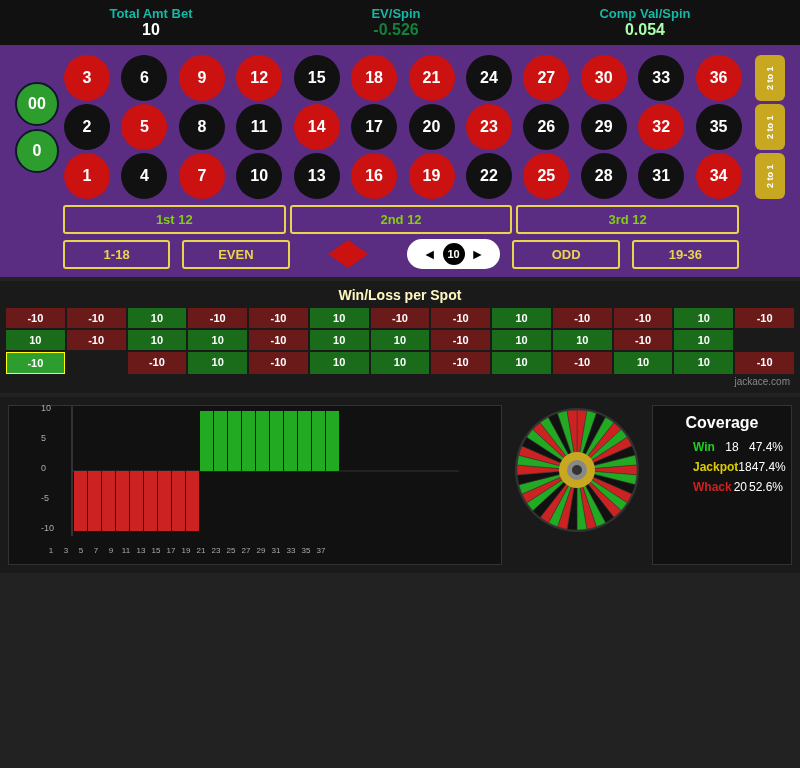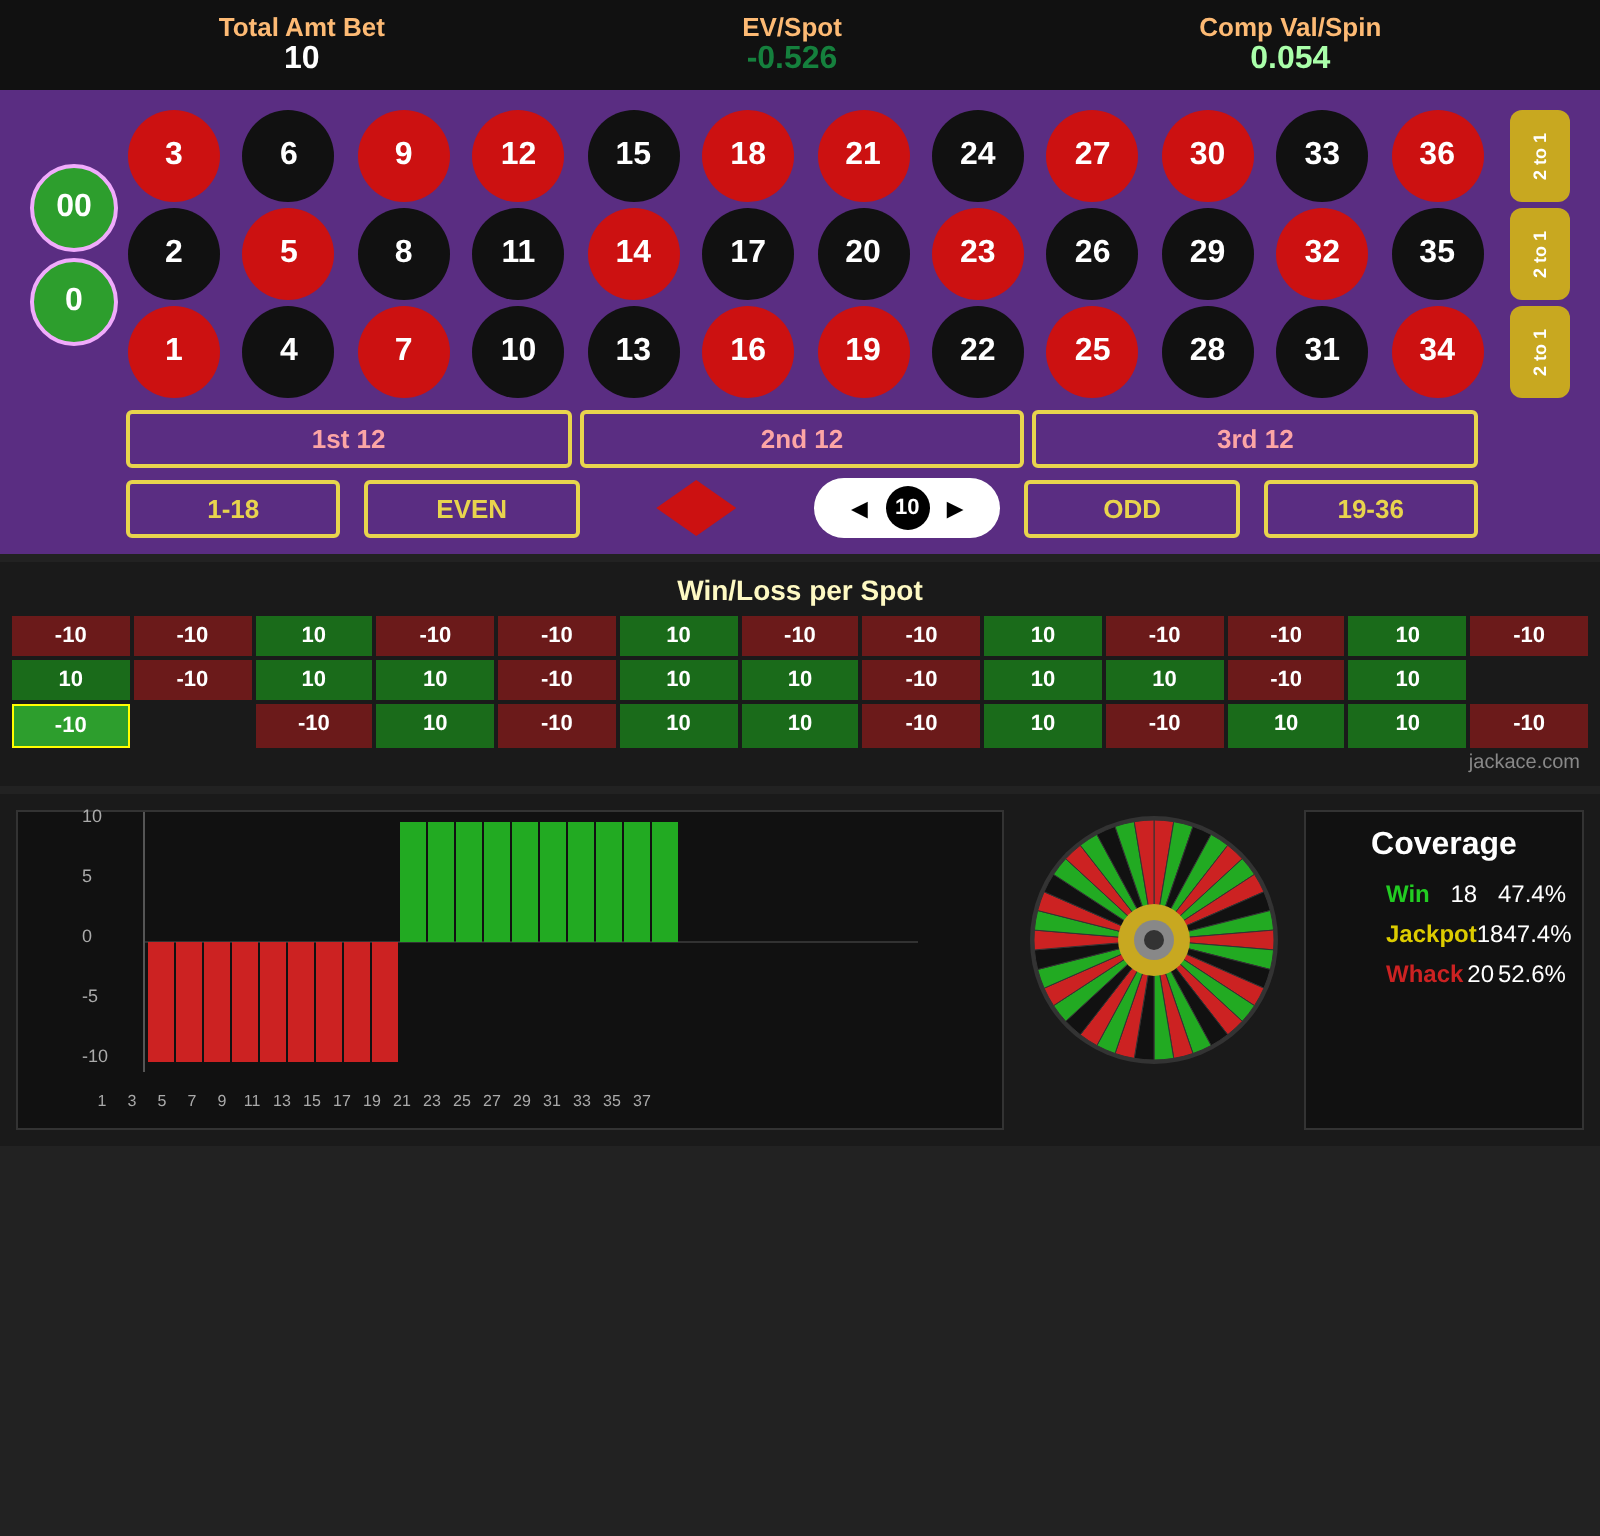--- a/index.html
+++ b/index.html
@@ -1,47 +1,47 @@
 <!DOCTYPE html>
 <html><head>
   <meta charset="utf-8">
   <style>
     * { margin: 0; padding: 0; box-sizing: border-box; }
     body { width: 800px; height: 768px; background: #222; font-family: Arial, sans-serif; overflow: hidden; }
 
     
     #header { background: #111; color: white; display: flex; justify-content: space-around; align-items: center; padding: 6px 20px; }
     .header-col { text-align: center; }
-    .header-label { font-size: 13px; font-weight: bold; color: #fdba74; }
+    .header-label { font-size: 13px; font-weight: bold; color: #14b8a6; }
     .header-value { font-size: 16px; font-weight: bold; }
     .header-value.positive { color: white; }
     .header-value.negative { color: #15803d; }
     .header-value.green { color: #aaffaa; }
 
     
     #table-area { background: #5a2d82; padding: 10px 15px 8px 15px; }
 
     
     #number-grid { display: flex; align-items: stretch; gap: 3px; margin-bottom: 6px; }
 
     .zero-col { display: flex; flex-direction: column; gap: 3px; justify-content: center; margin-right: 2px; }
-    .zero-cell { background: #2d9e2d; border-radius: 50%; width: 44px; height: 44px; display: flex; align-items: center; justify-content: center; color: white; font-size: 16px; font-weight: bold; border: 2px solid #f0abfc; }
+    .zero-cell { background: #2d9e2d; border-radius: 50%; width: 44px; height: 44px; display: flex; align-items: center; justify-content: center; color: white; font-size: 16px; font-weight: bold; border: 2px solid #0f172a; }
 
     .numbers-grid { display: grid; grid-template-columns: repeat(12, 1fr); grid-template-rows: repeat(3, 1fr); gap: 3px; flex: 1; }
 
     .num-cell { border-radius: 50%; width: 46px; height: 46px; display: flex; align-items: center; justify-content: center; color: white; font-size: 16px; font-weight: bold; border: 2px solid transparent; }
     .num-cell.red { background: #cc1111; }
     .num-cell.black { background: #111111; }
 
     .payout-col { display: flex; flex-direction: column; gap: 3px; justify-content: center; margin-left: 2px; }
     .payout-cell { background: #c8a820; border-radius: 6px; width: 30px; height: 46px; display: flex; align-items: center; justify-content: center; color: white; font-size: 9px; font-weight: bold; text-align: center; writing-mode: vertical-rl; transform: rotate(180deg); }
 
     
     #dozen-row { display: flex; gap: 4px; margin-bottom: 5px; padding: 0 46px 0 48px; }
-    .dozen-btn { flex: 1; border: 2px solid #e8d44d; color: #fca5a5; background: transparent; padding: 5px; text-align: center; font-size: 13px; font-weight: bold; border-radius: 3px; }
+    .dozen-btn { flex: 1; border: 2px solid #e8d44d; color: #84cc16; background: transparent; padding: 5px; text-align: center; font-size: 13px; font-weight: bold; border-radius: 3px; }
 
     
     #bottom-row { display: flex; gap: 12px; align-items: center; padding: 0 46px 0 48px; }
     .bet-btn { flex: 1; border: 2px solid #e8d44d; color: #e8d44d; background: transparent; padding: 5px; text-align: center; font-size: 13px; font-weight: bold; border-radius: 3px; }
     .diamond-btn { flex: 1; display: flex; justify-content: center; align-items: center; }
     .diamond { width: 40px; height: 28px; background: #cc1111; transform: rotate(0deg); clip-path: polygon(50% 0%, 100% 50%, 50% 100%, 0% 50%); }
     .ball-btn { flex: 1; display: flex; justify-content: center; align-items: center; gap: 4px; }
     .ball-oval { background: white; border-radius: 20px; padding: 4px 16px; display: flex; align-items: center; gap: 6px; }
     .ball-circle { width: 22px; height: 22px; background: black; border-radius: 50%; display: flex; align-items: center; justify-content: center; color: white; font-size: 11px; font-weight: bold; }
     .arrow { color: black; font-size: 14px; font-weight: bold; }
@@ -75,21 +75,21 @@
   </style>
 </head>
 <body>
 
 <div id="header">
   <div class="header-col">
     <div class="header-label">Total Amt Bet</div>
     <div class="header-value positive">10</div>
   </div>
   <div class="header-col">
-    <div class="header-label">EV/Spot</div>
+    <div class="header-label">EV/Spin</div>
     <div class="header-value negative">-0.526</div>
   </div>
   <div class="header-col">
     <div class="header-label">Comp Val/Spin</div>
     <div class="header-value green">0.054</div>
   </div>
 </div>
 
 <div id="table-area">
   <div id="number-grid">

